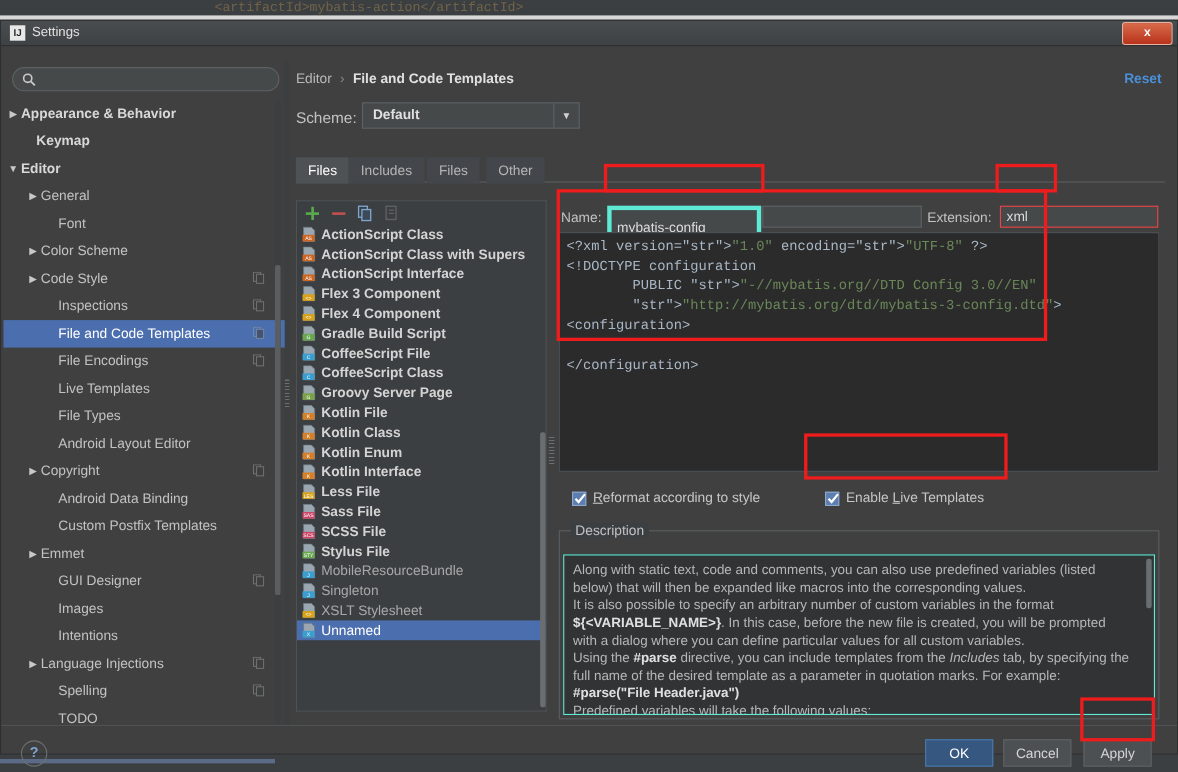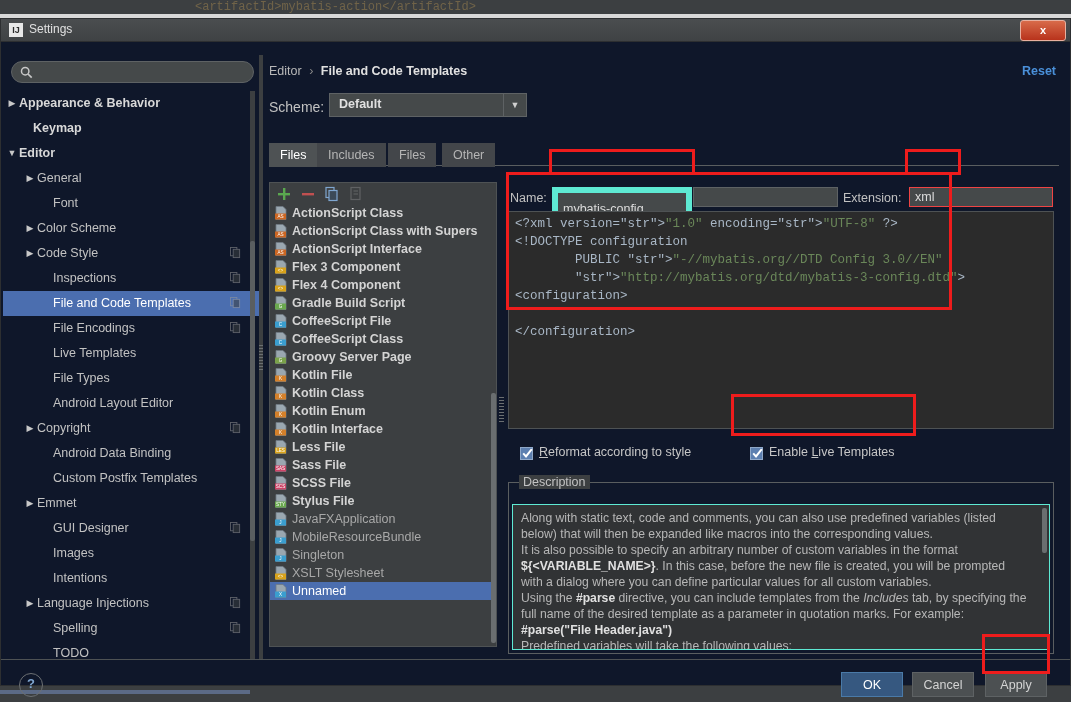--- a/index.html
+++ b/index.html
@@ -10,21 +10,21 @@
   
   .backdrop{position:absolute;left:0;top:0;width:1071px;height:702px;background:#3c3f41;}
   .bd-code{position:absolute;left:195px;top:0px;font-family:"Liberation Mono","DejaVu Sans Mono",monospace;
            font-size:12px;color:#7a6a4a;white-space:pre;opacity:.85;}
   .bd-strip{position:absolute;left:0;top:14px;width:1071px;height:4px;background:#d8d8d8;}
   .bd-ghost{position:absolute;top:20px;height:12px;background:#4a4d4f;opacity:.55;border-radius:1px;}
   .bd-bottom{position:absolute;left:0;top:690px;width:1071px;height:12px;background:#3c3f41;}
   .bd-bar{position:absolute;left:0;top:690px;width:250px;height:4px;background:#5b6a86;}
 
   
-  .dialog{position:absolute;left:0;top:18px;width:1071px;height:668px;background:#0f172a;
+  .dialog{position:absolute;left:0;top:18px;width:1071px;height:668px;background:#404040;
           border:1px solid #2d2f31;box-sizing:border-box;}
   .titlebar{position:absolute;left:0;top:0;width:1069px;height:22px;
             background:linear-gradient(#4a4d4f,#3f4244);border-bottom:1px solid #2d2f31;}
   .title-icon{position:absolute;left:8px;top:4px;width:14px;height:14px;background:#e8e8e8;
               color:#2b2b2b;font-size:9px;font-weight:bold;text-align:center;line-height:14px;}
   .title-text{position:absolute;left:28px;top:3px;font-size:12px;color:#e0e0e0;}
   .close-btn{position:absolute;right:4px;top:1px;width:44px;height:19px;
              background:linear-gradient(#d86b4a,#b8331c);border:1px solid #e8b0a0;border-radius:3px;
              color:#ffffff;font-size:11px;font-weight:bold;text-align:center;line-height:19px;cursor:pointer;}
 
@@ -83,21 +83,21 @@
   .list-sb{position:absolute;left:490px;top:186px;width:5px;height:441px;}
   .list-sb i{position:absolute;left:0;top:188px;width:5px;height:250px;background:#6a6e70;border-radius:2px;display:block;}
 
   .vsplit2{position:absolute;left:498px;top:163px;width:5px;height:465px;}
   .vsplit2 i{position:absolute;left:0;top:215px;width:5px;height:26px;display:block;
              background:repeating-linear-gradient(#6b6f71 0 1px, transparent 1px 3px);}
 
   
   .name-lbl{position:absolute;left:509px;top:172px;font-size:12.5px;color:#c2c2c2;}
   .name-in{position:absolute;left:551px;top:168px;width:140px;height:20px;background:#45494a;
-           border:6px solid #5eead4;box-sizing:border-box;color:#dcdcdc;font-size:12.5px;padding:16px 5px;
+           border:4px solid #5eead4;box-sizing:border-box;color:#dcdcdc;font-size:12.5px;padding:16px 5px;
            outline:none;font-family:"Liberation Sans",sans-serif;}
   .name-spacer{position:absolute;left:692px;top:168px;width:145px;height:20px;background:#45494a;
                border:1px solid #5e6264;box-sizing:border-box;}
   .ext-lbl{position:absolute;left:842px;top:172px;font-size:12.5px;color:#c2c2c2;}
   .ext-in{position:absolute;left:908px;top:168px;width:144px;height:20px;background:#45494a;
           border:1px solid #ef4444;box-sizing:border-box;color:#dcdcdc;font-size:12.5px;padding:0 5px;
           outline:none;font-family:"Liberation Sans",sans-serif;}
 
   
   .editor{position:absolute;left:507px;top:192px;width:546px;height:218px;background:#2b2b2b;
@@ -461,28 +461,20 @@
             <text x="6.5" y="12.4" font-size="4.6" fill="#ffffff" text-anchor="middle" font-family="Liberation Sans">STY</text>
           </svg>
           <span class="t">Stylus File</span>
         </div>
         <div class="litem plain">
           <svg class="ic" viewBox="0 0 14 14">
             <path d="M2 0.5 H9 L12 3.5 V13.5 H2 Z" fill="#9aa7b0" stroke="#6e7a84" stroke-width="0.8"></path>
             <rect x="1" y="7.5" width="11" height="6" fill="#3a9ecf"></rect>
             <text x="6.5" y="12.4" font-size="4.6" fill="#ffffff" text-anchor="middle" font-family="Liberation Sans">J</text>
           </svg>
-          <span class="t">JavaFXApplication</span>
-        </div>
-        <div class="litem plain">
-          <svg class="ic" viewBox="0 0 14 14">
-            <path d="M2 0.5 H9 L12 3.5 V13.5 H2 Z" fill="#9aa7b0" stroke="#6e7a84" stroke-width="0.8"></path>
-            <rect x="1" y="7.5" width="11" height="6" fill="#3a9ecf"></rect>
-            <text x="6.5" y="12.4" font-size="4.6" fill="#ffffff" text-anchor="middle" font-family="Liberation Sans">J</text>
-          </svg>
           <span class="t">MobileResourceBundle</span>
         </div>
         <div class="litem plain">
           <svg class="ic" viewBox="0 0 14 14">
             <path d="M2 0.5 H9 L12 3.5 V13.5 H2 Z" fill="#9aa7b0" stroke="#6e7a84" stroke-width="0.8"></path>
             <rect x="1" y="7.5" width="11" height="6" fill="#3a9ecf"></rect>
             <text x="6.5" y="12.4" font-size="4.6" fill="#ffffff" text-anchor="middle" font-family="Liberation Sans">J</text>
           </svg>
           <span class="t">Singleton</span>
         </div>

